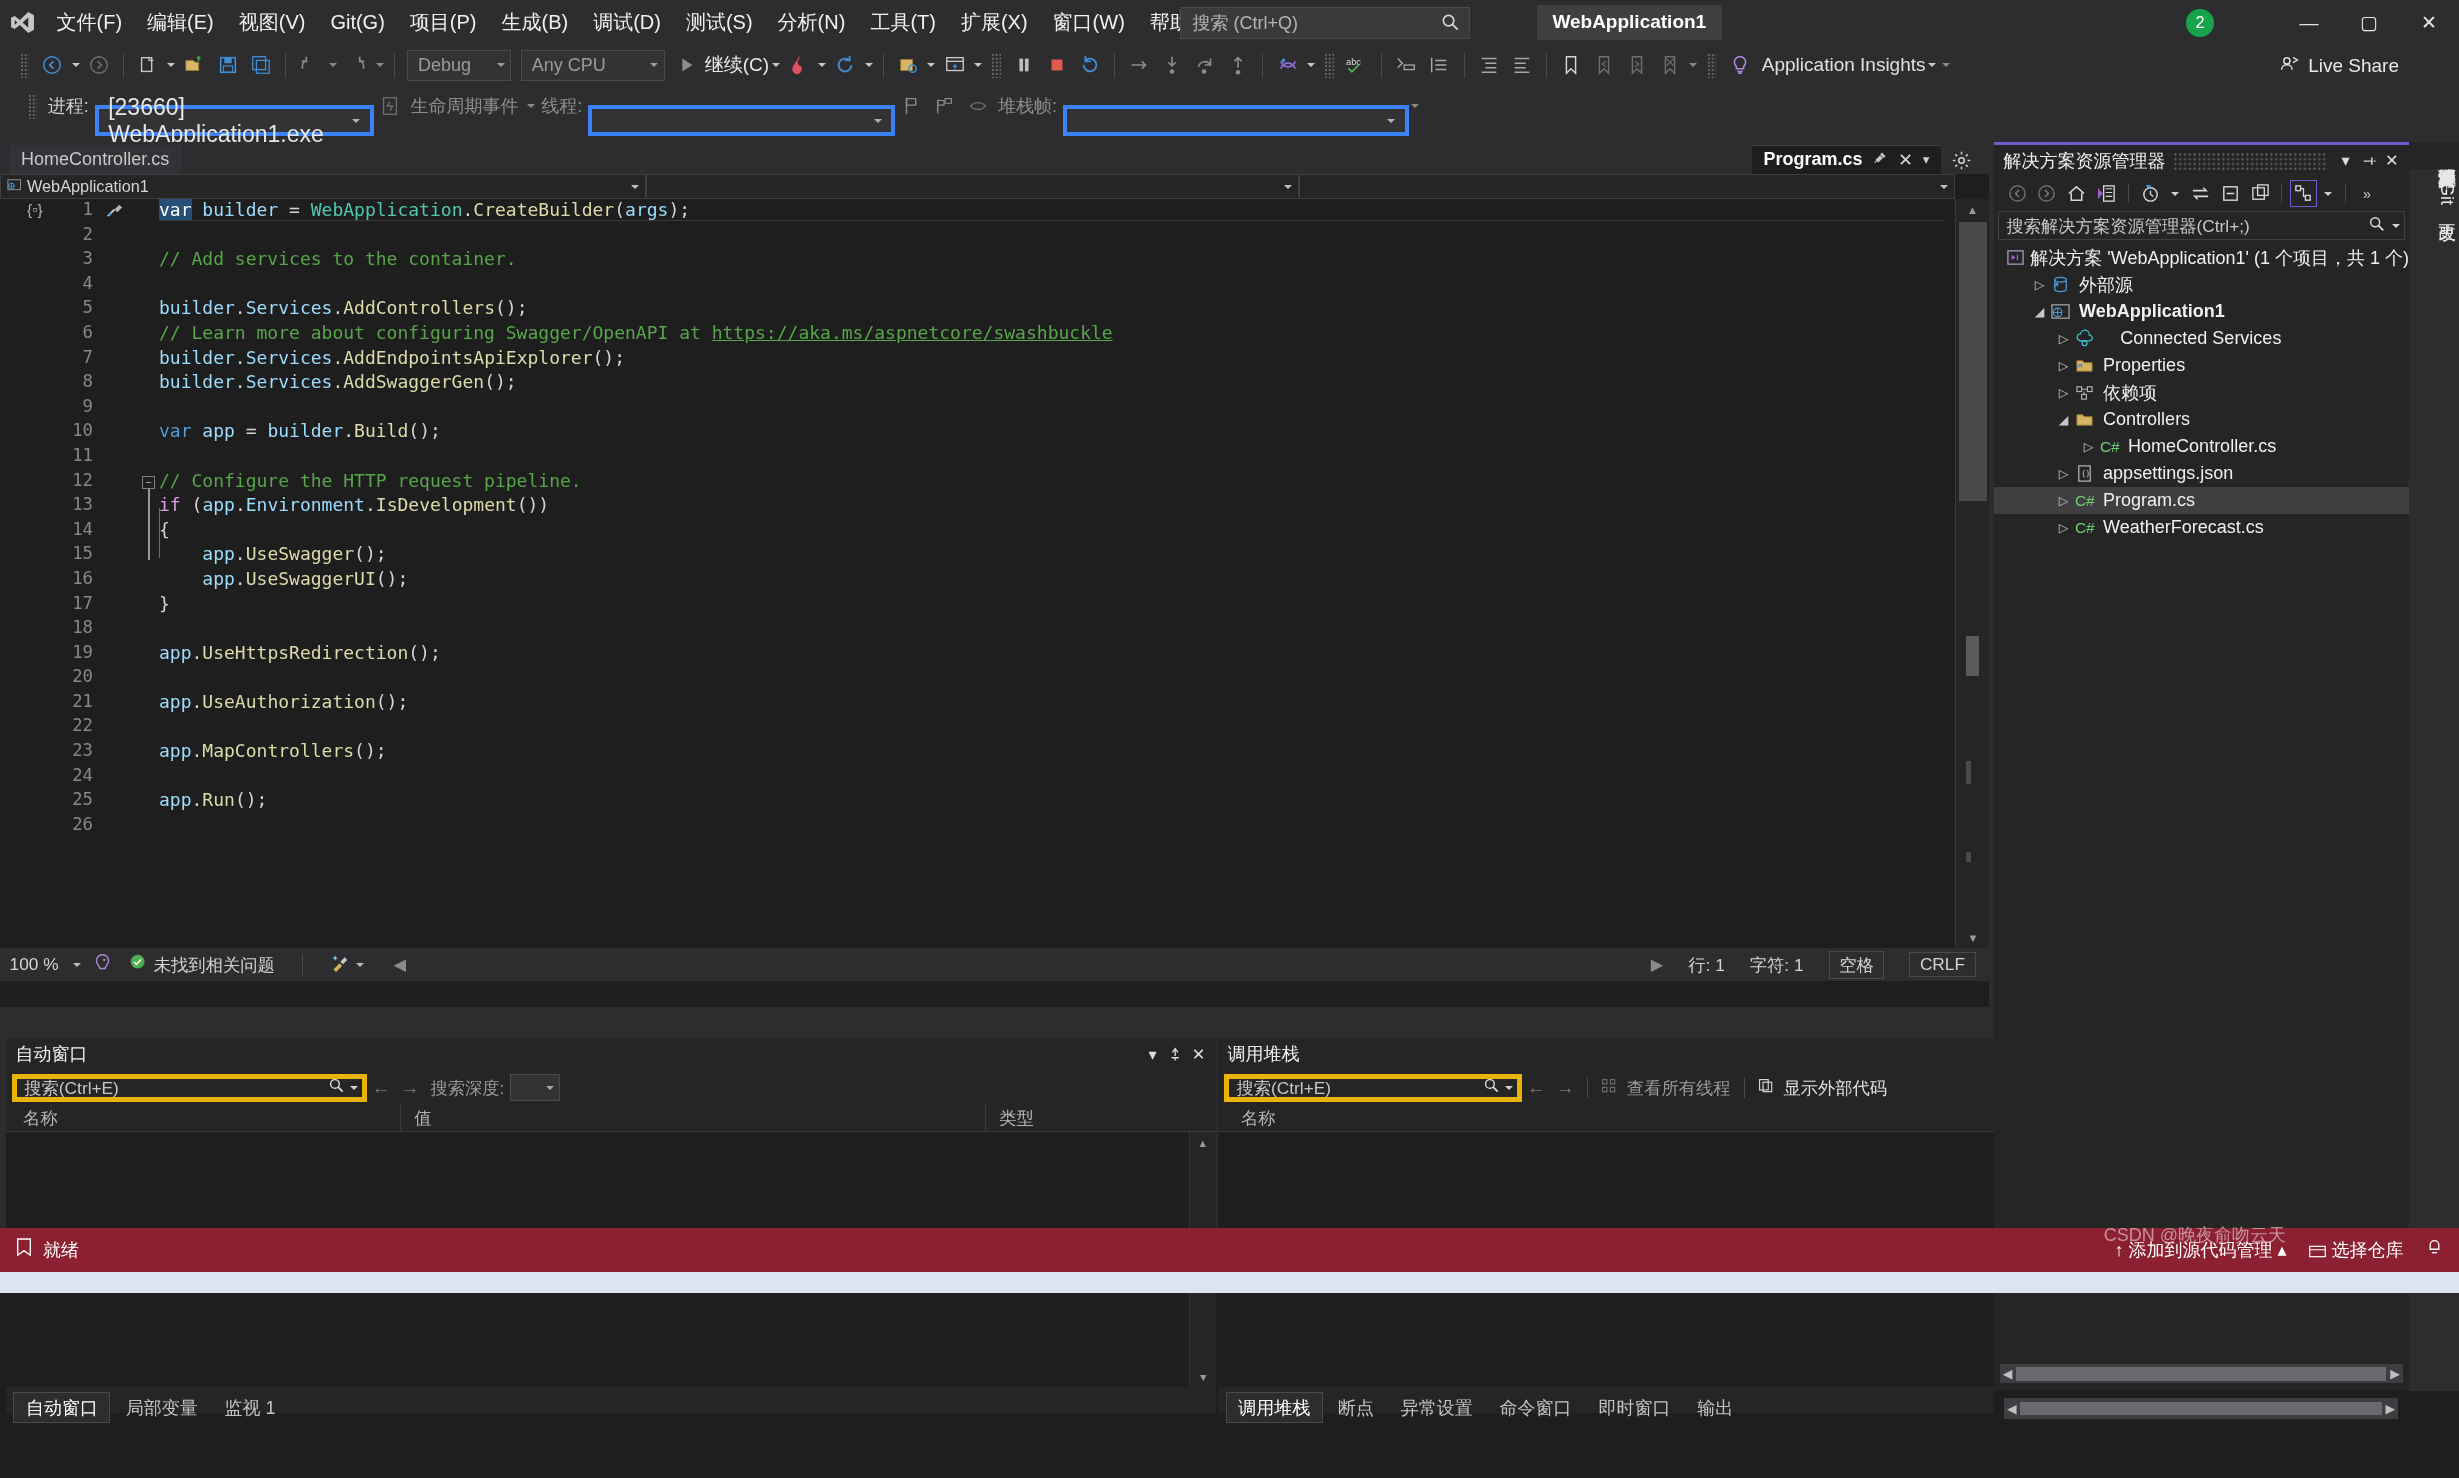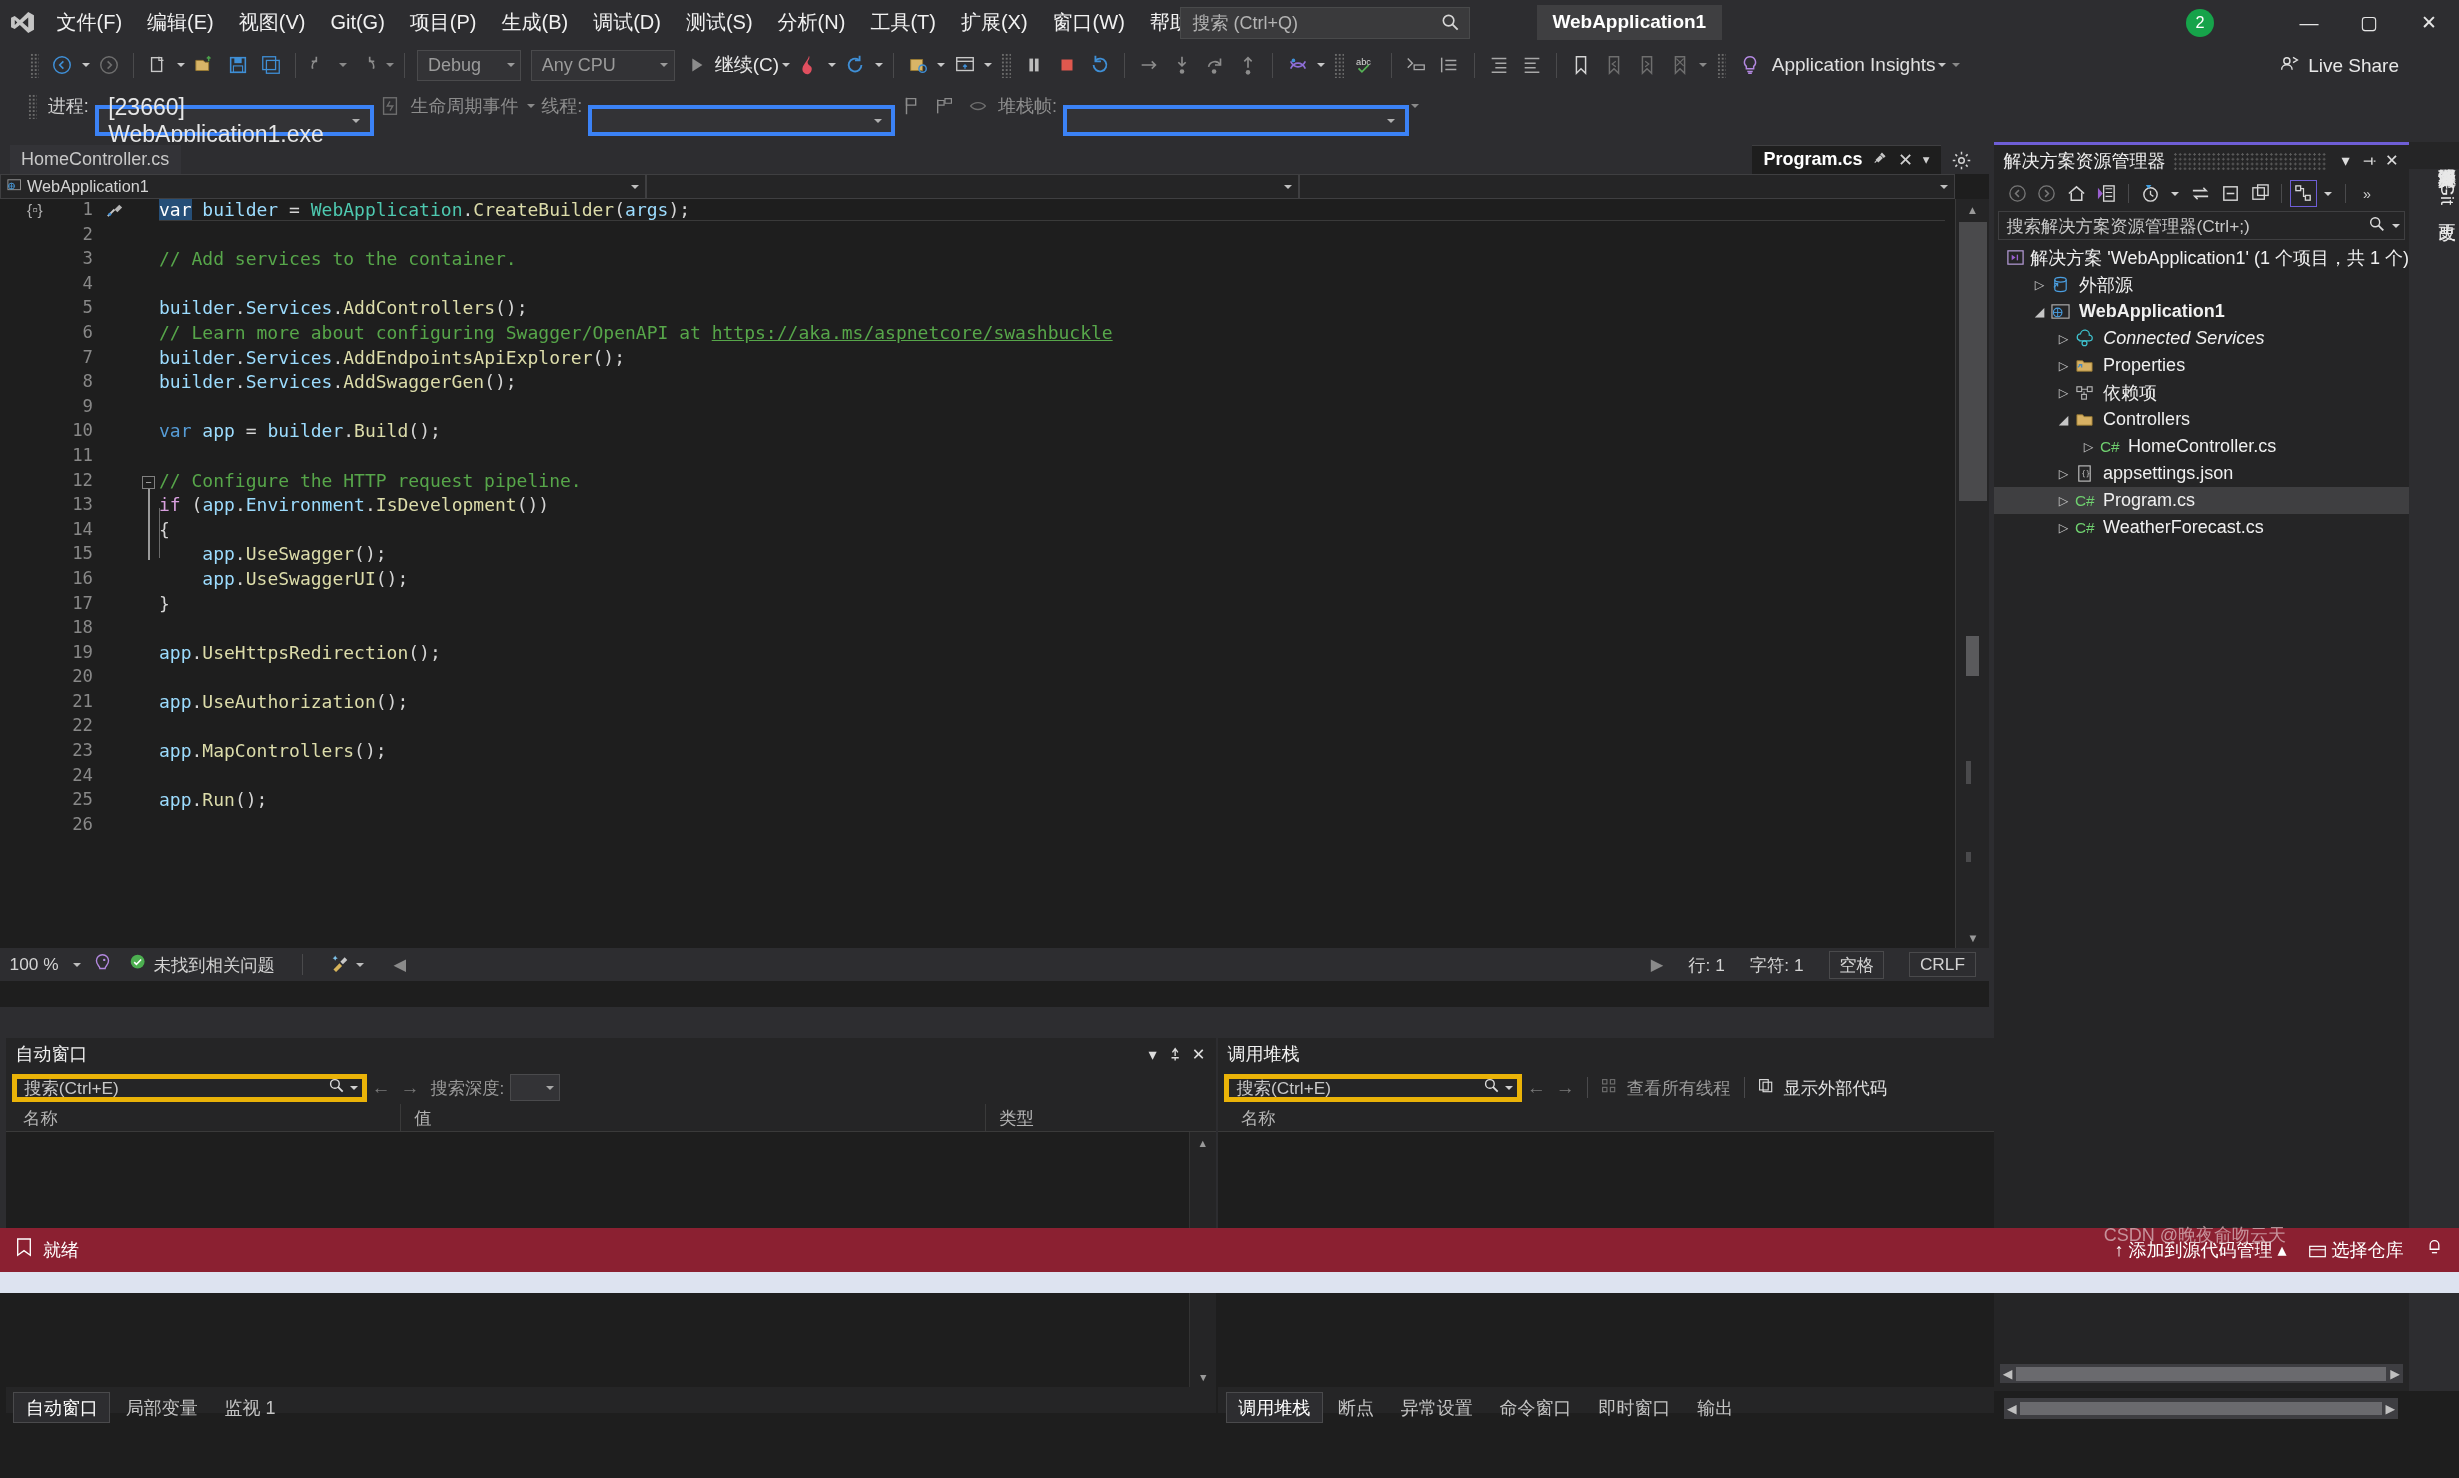--- a/index.html
+++ b/index.html
@@ -39,21 +39,21 @@
   .win-btns { position:absolute; right:0; top:0; height:45px; display:flex; align-items:center; }
   .win-btn { width:60px; height:45px; display:flex; align-items:center; justify-content:center; color:#e5e5e5; font-size:19px; }
   .notif-badge {
     position:absolute; right:245px; top:8.6px; width:28px; height:28px; border-radius:50%;
     background:#16a34a; color:#fff; font-size:16.3px; display:flex; align-items:center; justify-content:center;
   }
 
   
   .toolbar1 {
     position:absolute; left:0; top:45px; width:2459px; height:40px;
-    background:#2d2d30; display:flex; align-items:center; padding-left:23px;
+    background:#2d2d30; display:flex; align-items:center; padding-left:13px;
   }
   .grip { width:9.6px; height:25px; margin:0 6.7px;
     background-image: radial-gradient(circle, #6b6b6b 1px, transparent 1px);
     background-size: 3.8px 3.8px; }
   .tb-sep { width:1px; height:25px; background:#4a4a4c; margin:0 7.7px; }
   .tb-btn { height:35px; min-width:33px; display:flex; align-items:center; justify-content:center; padding:0 3.8px; }
   .tb-btn svg { width:22px; height:22px; }
   .caret { width:13.4px; height:35px; display:flex; align-items:center; justify-content:center; }
   .caret::after { content:""; border-left:4.8px solid transparent; border-right:4.8px solid transparent; border-top:4.8px solid #c8c8c8; }
   .caret.dim::after { border-top-color:#8a8a8a; }
@@ -804,21 +804,21 @@
           <span style="font-weight: bold; margin-left: 5.8px;">WebApplication1</span>
         </div>
         <div class="tnode" style="padding-left: 61px;">
           <span class="arrow">▷</span>
           <span class="ico">
             <svg viewBox="0 0 20 20">
               <path d="M5 12a3.5 3.5 0 0 1 .8-6.9A4.5 4.5 0 0 1 15 6.5a3 3 0 0 1 .3 6H5z" fill="none" stroke="#3fc4d0" stroke-width="1.3"></path>
               <circle cx="10" cy="15" r="2.6" fill="none" stroke="#3fc4d0" stroke-width="1.3"></circle>
             </svg>
           </span>
-          <span style="margin-left: 6px; font-style: italic;">Connected Services</span>
+          <span style="margin-left: 23px;">Connected Services</span>
         </div>
         <div class="tnode" style="padding-left: 61px;">
           <span class="arrow">▷</span>
           <span class="ico">
             <svg viewBox="0 0 20 20">
               <path d="M2 5h6l1.6 2H18v9H2z" fill="#d7b164" stroke="#9a7b32" stroke-width=".9"></path>
               <path d="M3 12l3-3M4 9h3v3" stroke="#4a8ac0" stroke-width="1.4" fill="none"></path>
             </svg>
           </span>
           <span style="margin-left: 5.8px;">Properties</span>

